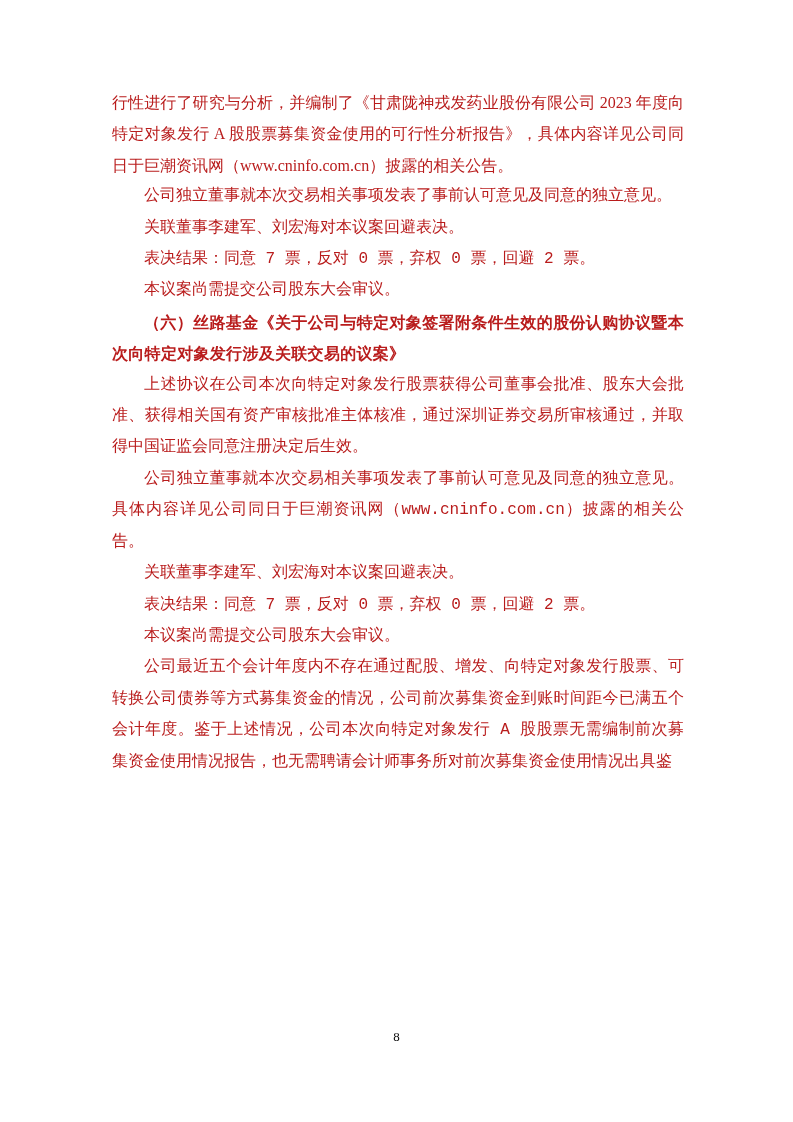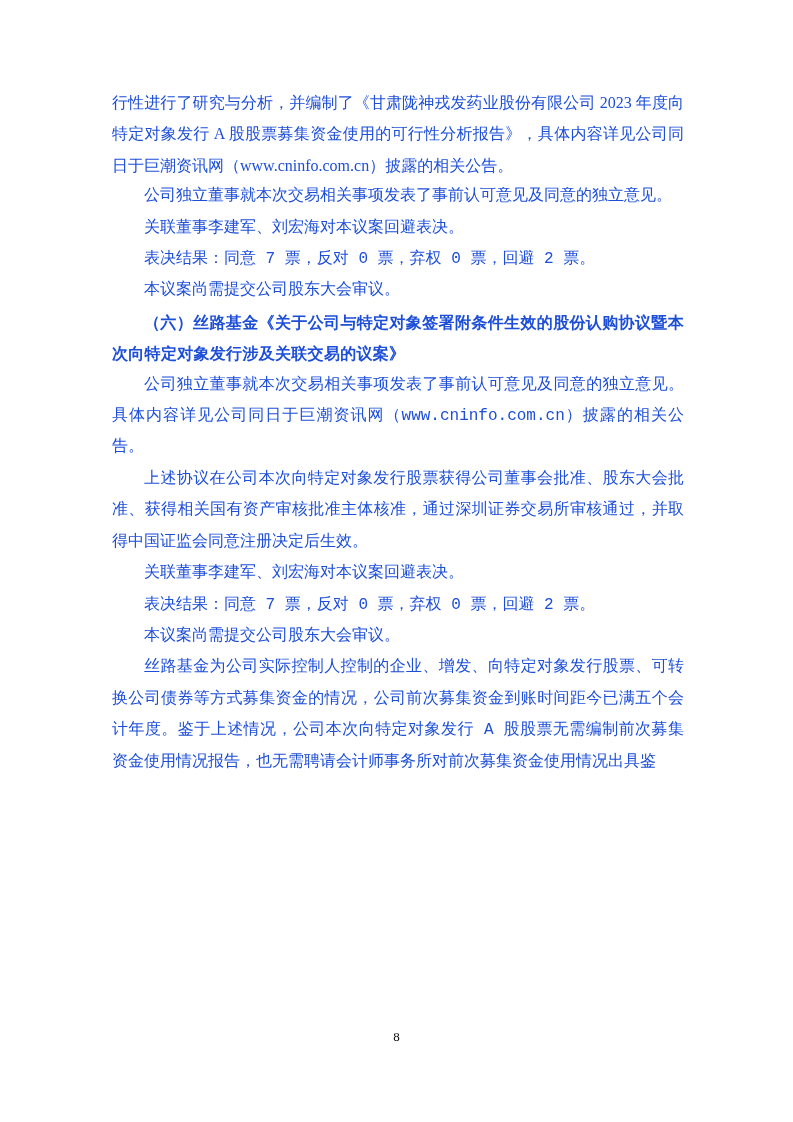--- a/index.html
+++ b/index.html
@@ -16,21 +16,21 @@
   .sheet {
     position: absolute;
     inset: 0;
     background: #ffffff;
   }
   .doc-content {
     position: absolute;
     left: 112px;
     top: 87px;
     width: 572px;
-    color: #1d4ed8;
+    color: #b91c1c;
     font-family: "Liberation Serif", "DejaVu Serif", serif;
     font-size: 16px;
     line-height: 31.4px;
     text-align: justify;
     text-justify: inter-ideograph;
   }
   .doc-content p {
     margin: 0;
     padding: 0;
   }
@@ -60,21 +60,21 @@
 <body>
 
 <div class="sheet">
   <div class="doc-content">
     <p>行性进行了研究与分析，并编制了《甘肃陇神戎发药业股份有限公司 2023 年度向特定对象发行 A 股股票募集资金使用的可行性分析报告》，具体内容详见公司同日于巨潮资讯网（www.cninfo.com.cn）披露的相关公告。</p>
     <p class="indent">公司独立董事就本次交易相关事项发表了事前认可意见及同意的独立意见。</p>
     <p class="indent">关联董事李建军、刘宏海对本议案回避表决。</p>
     <p class="indent">表决结果：同意 7 票，反对 0 票，弃权 0 票，回避 2 票。</p>
     <p class="indent">本议案尚需提交公司股东大会审议。</p>
     <p class="heading">（六）丝路基金《关于公司与特定对象签署附条件生效的股份认购协议暨本次向特定对象发行涉及关联交易的议案》</p>
+    <p class="indent">上述协议在公司本次向特定对象发行股票获得公司董事会批准、股东大会批准、获得相关国有资产审核批准主体核准，通过深圳证券交易所审核通过，并取得中国证监会同意注册决定后生效。</p>
     <p class="indent">公司独立董事就本次交易相关事项发表了事前认可意见及同意的独立意见。具体内容详见公司同日于巨潮资讯网（www.cninfo.com.cn）披露的相关公告。</p>
-    <p class="indent">上述协议在公司本次向特定对象发行股票获得公司董事会批准、股东大会批准、获得相关国有资产审核批准主体核准，通过深圳证券交易所审核通过，并取得中国证监会同意注册决定后生效。</p>
     <p class="indent">关联董事李建军、刘宏海对本议案回避表决。</p>
     <p class="indent">表决结果：同意 7 票，反对 0 票，弃权 0 票，回避 2 票。</p>
     <p class="indent">本议案尚需提交公司股东大会审议。</p>
-    <p class="indent">丝路基金为公司实际控制人控制的企业、增发、向特定对象发行股票、可转换公司债券等方式募集资金的情况，公司前次募集资金到账时间距今已满五个会计年度。鉴于上述情况，公司本次向特定对象发行 A 股股票无需编制前次募集资金使用情况报告，也无需聘请会计师事务所对前次募集资金使用情况出具鉴</p>
+    <p class="indent">公司最近五个会计年度内不存在通过配股、增发、向特定对象发行股票、可转换公司债券等方式募集资金的情况，公司前次募集资金到账时间距今已满五个会计年度。鉴于上述情况，公司本次向特定对象发行 A 股股票无需编制前次募集资金使用情况报告，也无需聘请会计师事务所对前次募集资金使用情况出具鉴</p>
   </div>
   <div class="page-footer">8</div>
 </div>
 
 </body></html>

